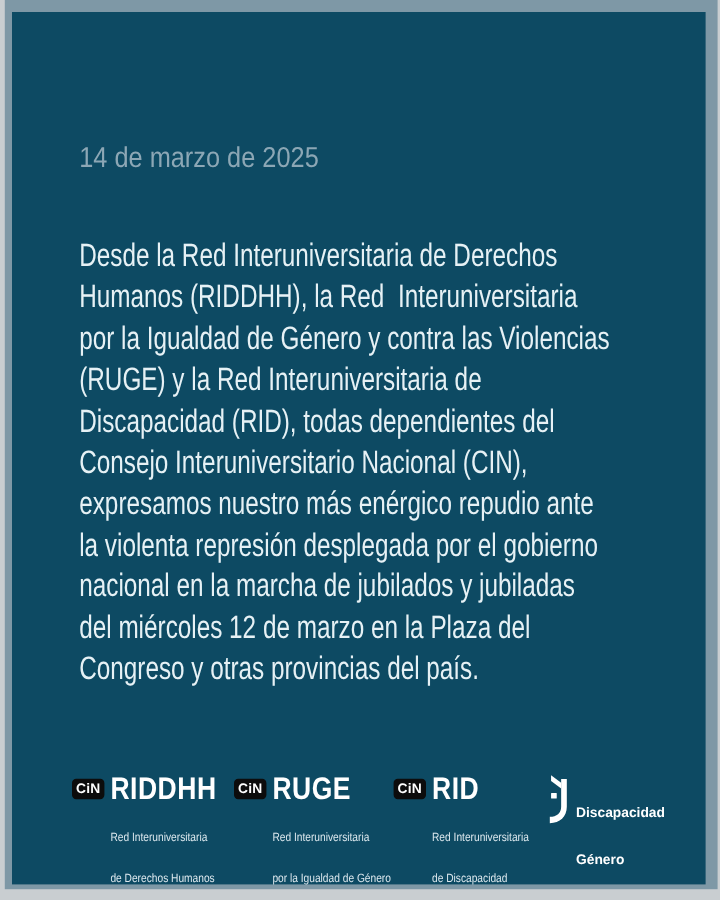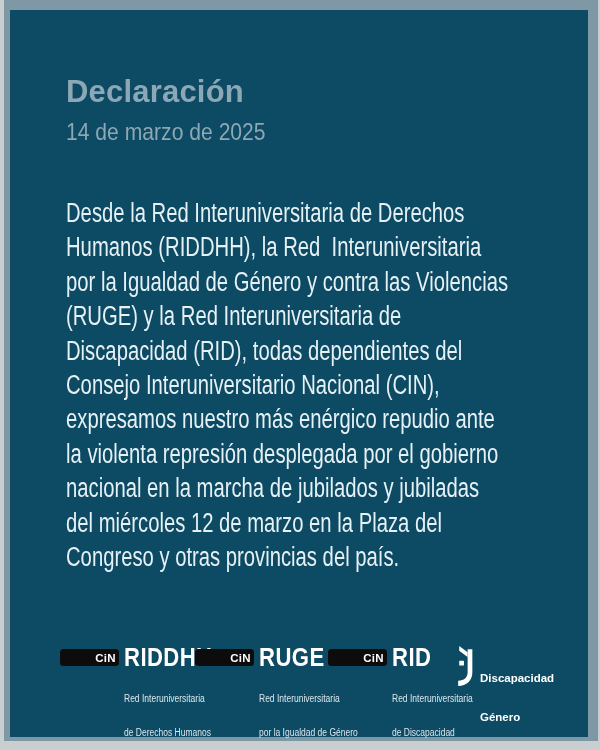--- a/index.html
+++ b/index.html
@@ -39,21 +39,21 @@
   .logos { position: absolute; left: 0; top: 637px; width: 578px; height: 75px; }
   .cin-logo { position: absolute; top: 0; display: flex; gap: 5px; }
   .cin-logo.l1 { left: 50px; }
   .cin-logo.l2 { left: 185px; }
   .cin-logo.l3 { left: 318px; }
   .cin-badge {
     width: 27px; height: 17px; margin-top: 2px;
     background: #0c0c0c; border-radius: 3.5px;
     color: #ffffff; font-weight: bold; font-size: 11.5px;
     display: flex; align-items: center; justify-content: center;
-    letter-spacing: 0.2px; flex: none; padding-left: 32px;
+    letter-spacing: 0.2px; flex: none;
   }
   .cin-right { transform: scaleX(0.85); transform-origin: 0 0; }
   .cin-acronym {
     font-size: 26px; font-weight: bold; color: #ffffff;
     line-height: 20px; letter-spacing: 0.5px; white-space: pre;
   }
   .cin-sub {
     margin-top: 4px; font-size: 10px; line-height: 11.2px;
     color: #dce8ee; white-space: pre;
   }
@@ -64,21 +64,20 @@
     color: #ffffff; margin-top: 2px; white-space: pre;
   }
 </style>
 </head>
 <body>
 
 <div class="page">
   <div class="frame"></div>
   <div class="card">
 
-    <h1 class="title">Declaración</h1>
     <div class="date">14 de marzo de 2025</div>
 
     <div class="bodytext">
       <div class="bline">Desde la Red Interuniversitaria de Derechos</div>
       <div class="bline">Humanos (RIDDHH), la Red  Interuniversitaria</div>
       <div class="bline">por la Igualdad de Género y contra las Violencias</div>
       <div class="bline">(RUGE) y la Red Interuniversitaria de</div>
       <div class="bline">Discapacidad (RID), todas dependientes del</div>
       <div class="bline">Consejo Interuniversitario Nacional (CIN),</div>
       <div class="bline">expresamos nuestro más enérgico repudio ante</div>

